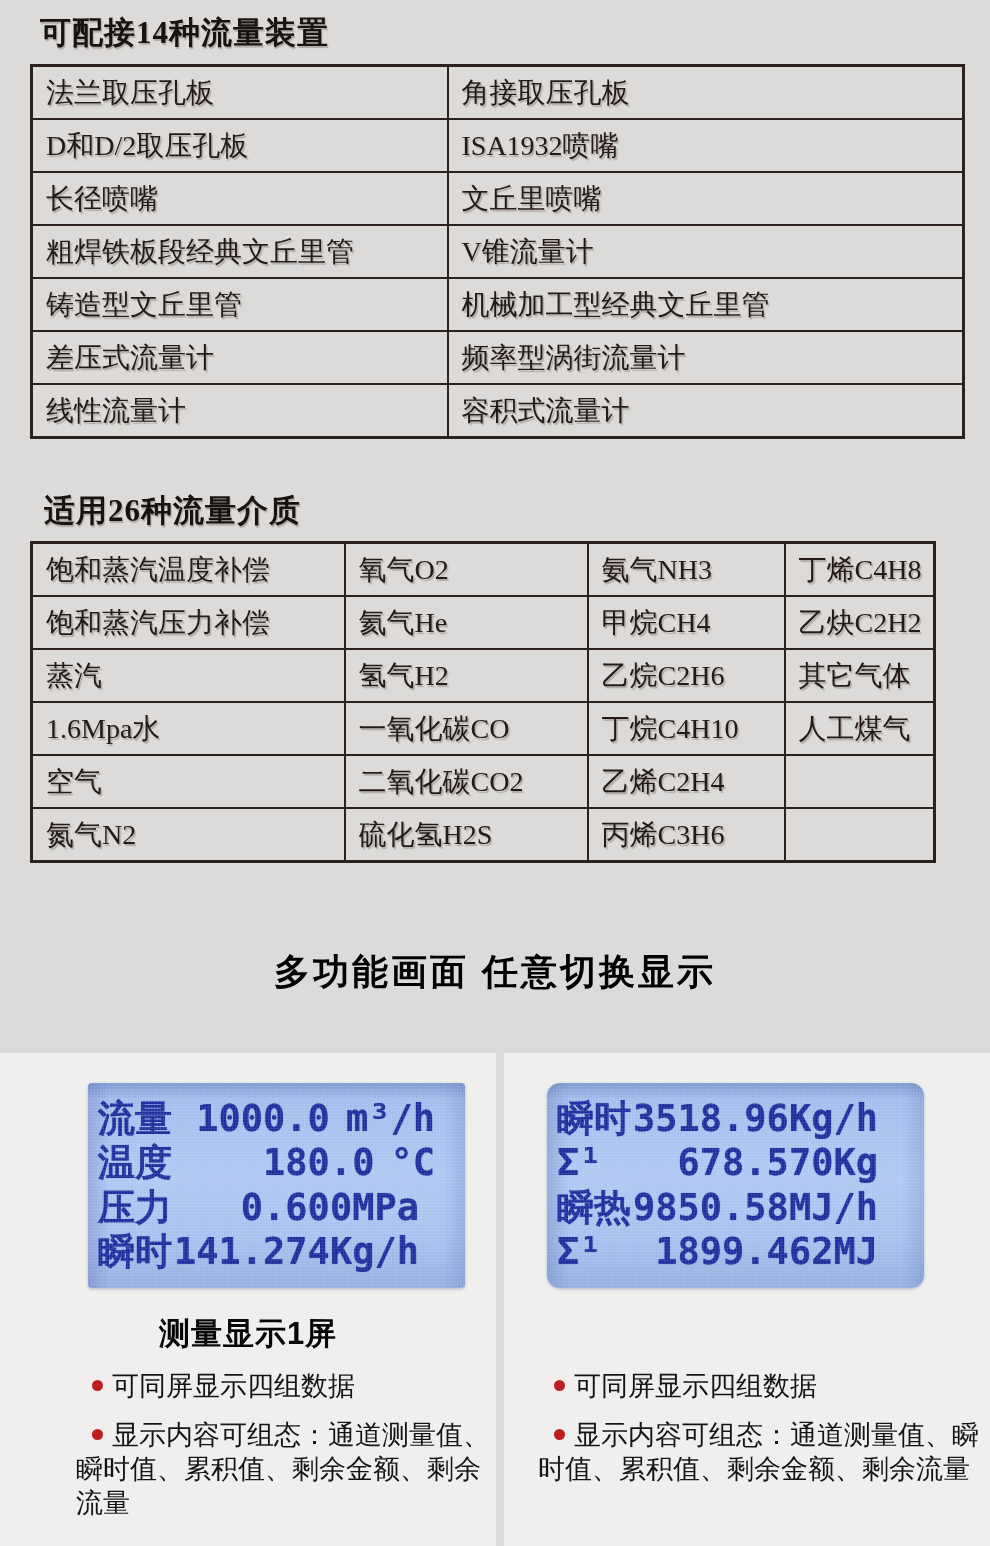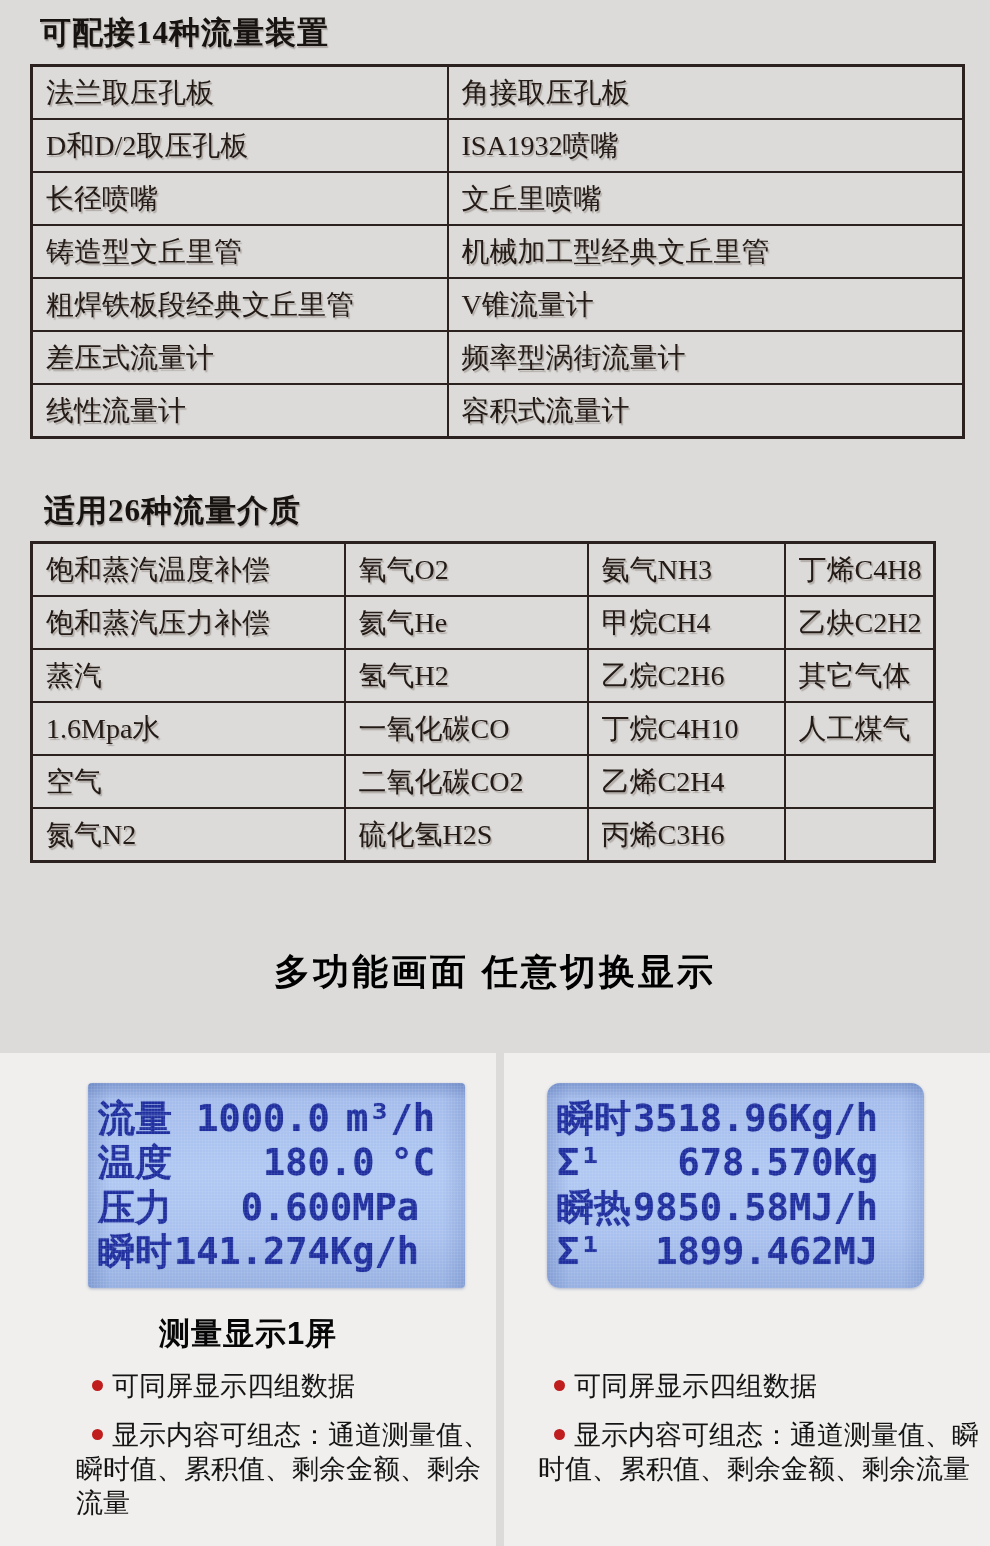--- a/index.html
+++ b/index.html
@@ -107,26 +107,26 @@
     </tr>
     <tr>
       <td>D和D/2取压孔板</td>
       <td>ISA1932喷嘴</td>
     </tr>
     <tr>
       <td>长径喷嘴</td>
       <td>文丘里喷嘴</td>
     </tr>
     <tr>
+      <td>粗焊铁板段经典文丘里管</td>
+      <td>V锥流量计</td>
+    </tr>
+    <tr>
       <td>铸造型文丘里管</td>
       <td>机械加工型经典文丘里管</td>
-    </tr>
-    <tr>
-      <td>粗焊铁板段经典文丘里管</td>
-      <td>V锥流量计</td>
     </tr>
     <tr>
       <td>差压式流量计</td>
       <td>频率型涡街流量计</td>
     </tr>
     <tr>
       <td>线性流量计</td>
       <td>容积式流量计</td>
     </tr>
   </tbody>

